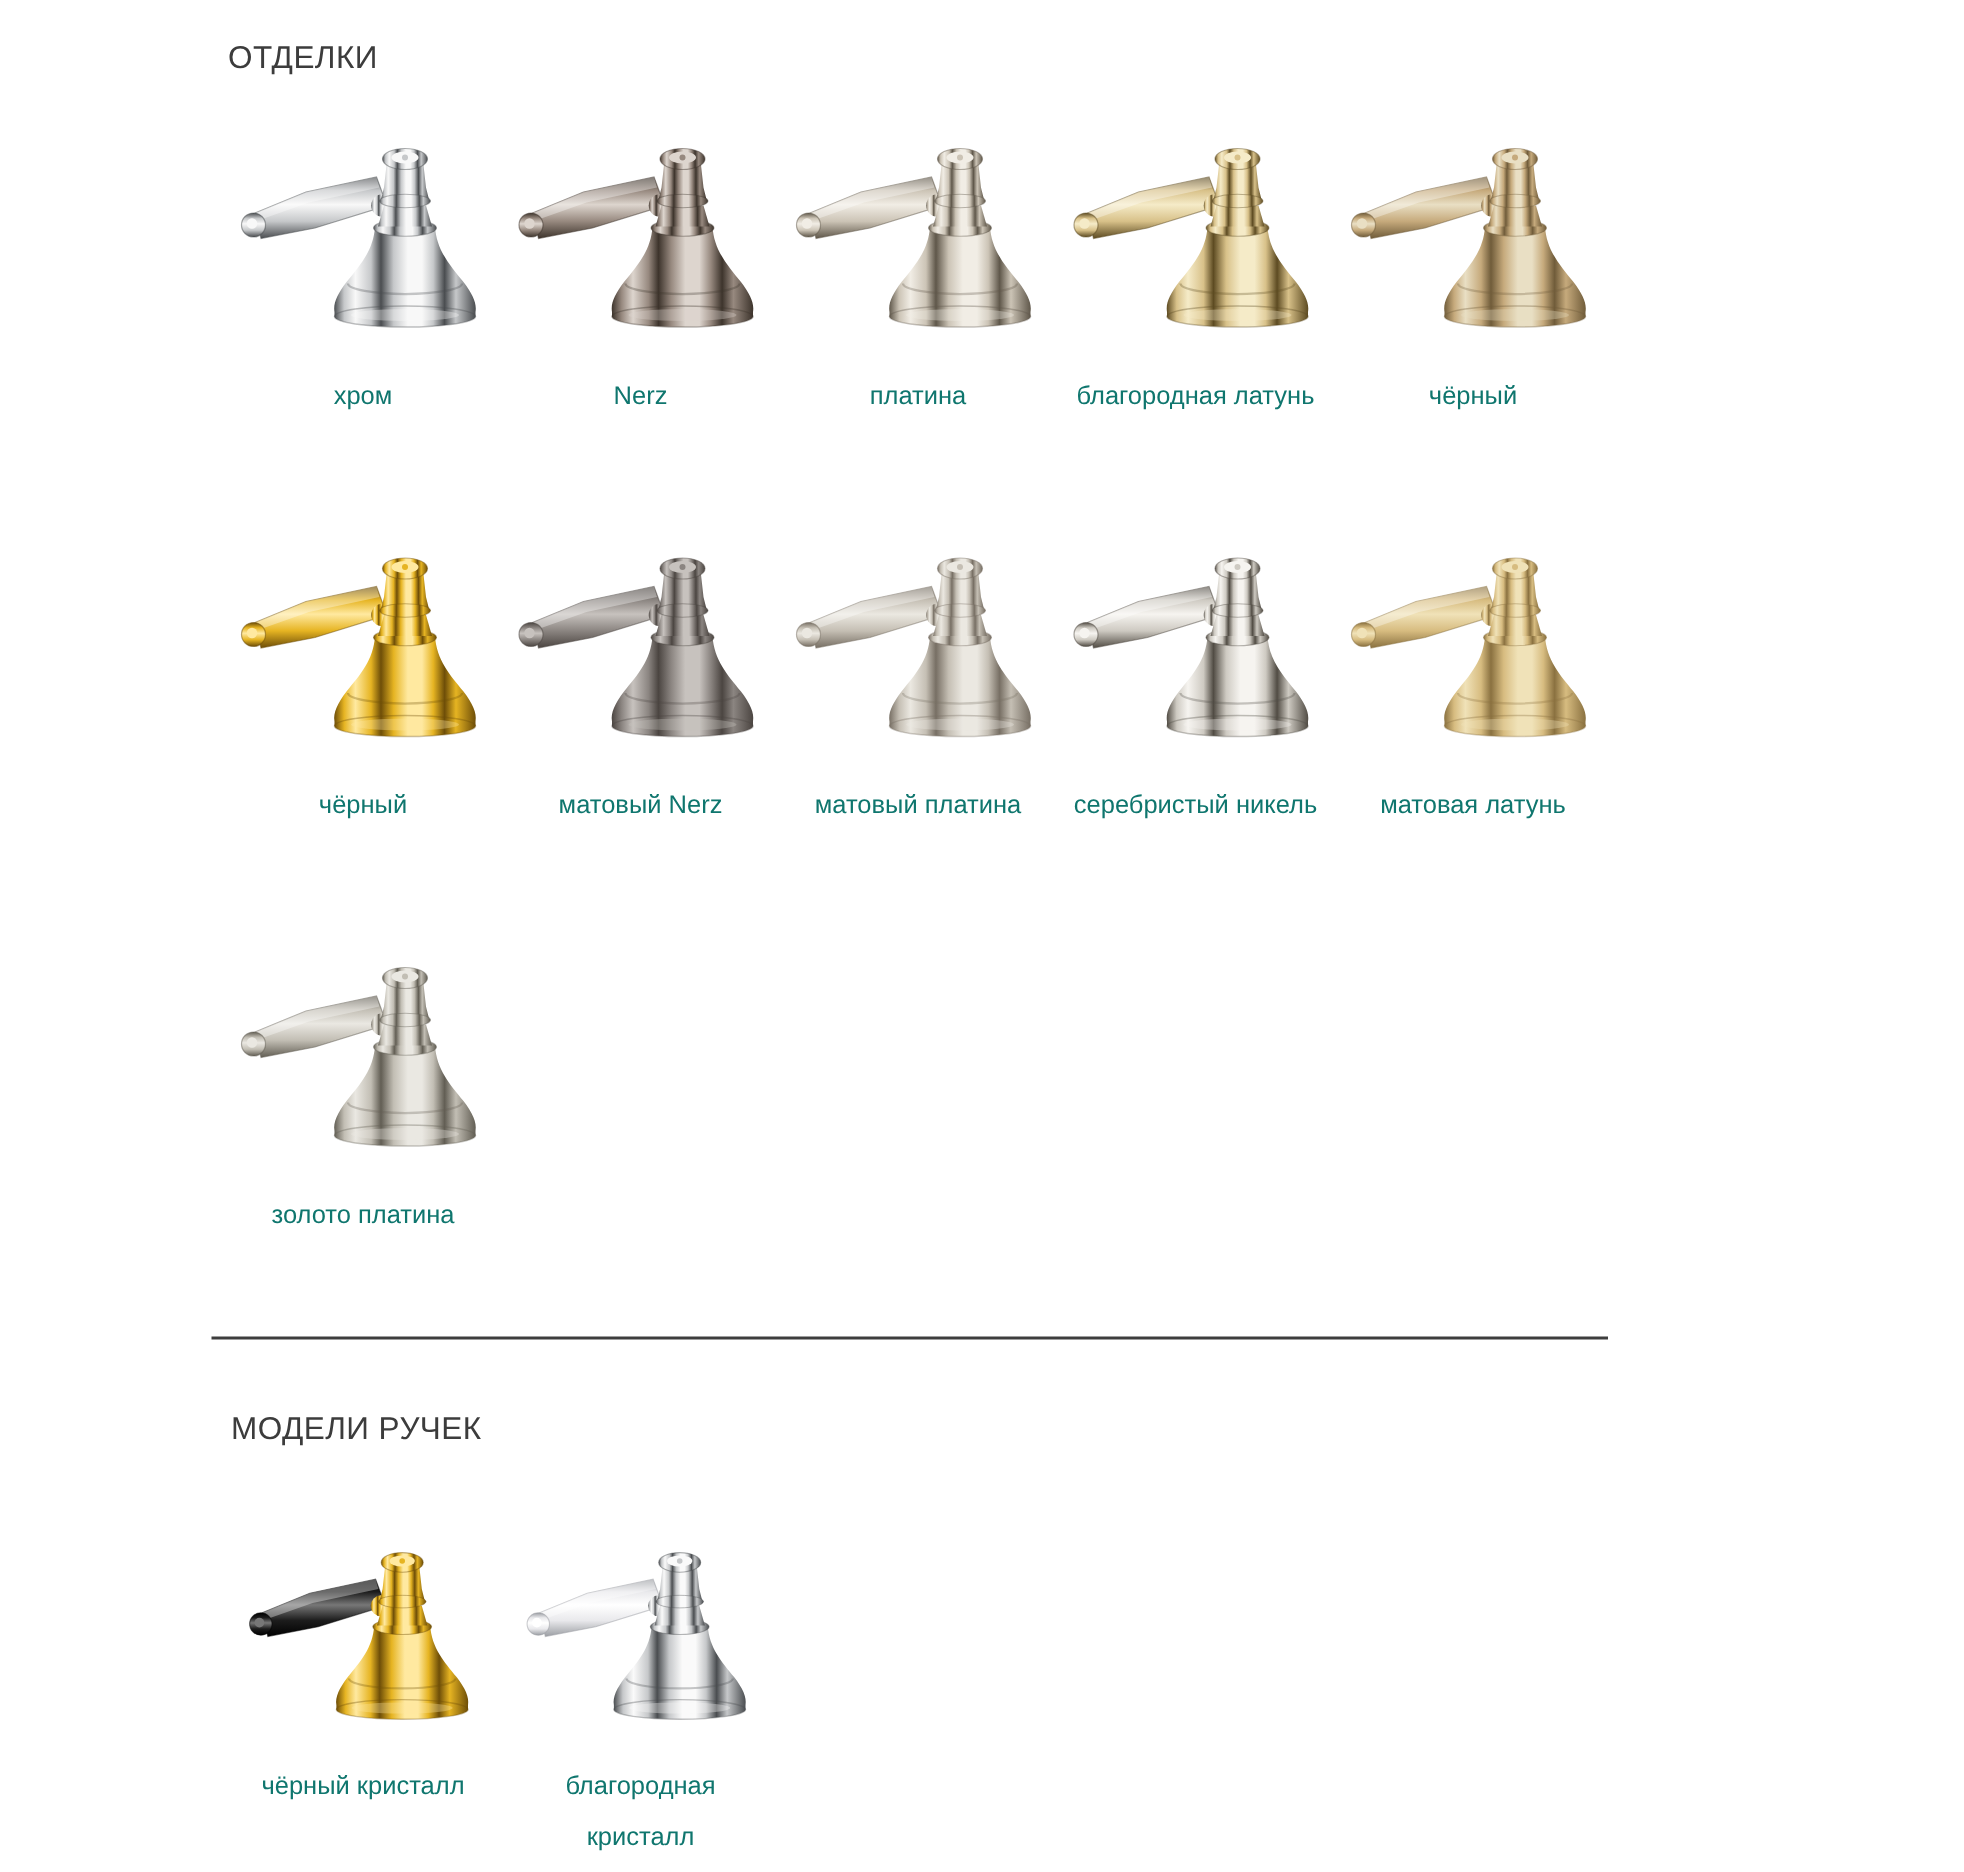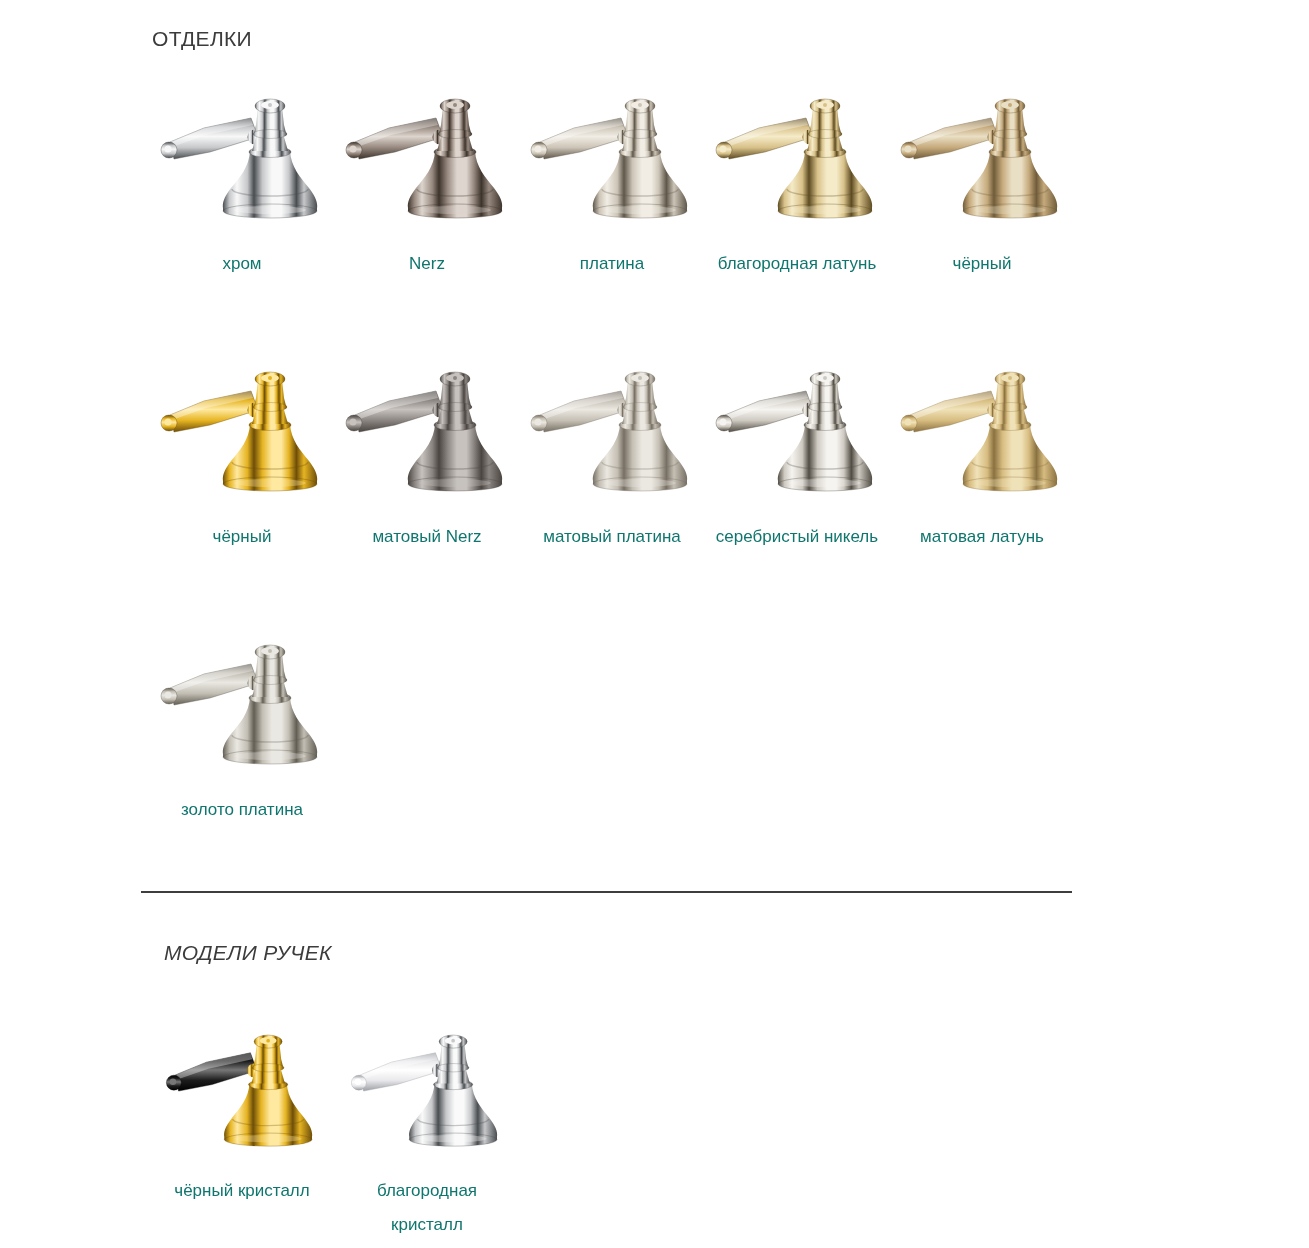--- a/index.html
+++ b/index.html
@@ -7,21 +7,21 @@
   .page{width:1051px;box-sizing:border-box;padding:26px 0 6px 152px;}
   .sec-title{font-size:21px;font-weight:400;color:#3c3c3c;letter-spacing:.3px;margin:0 0 33px;line-height:26px;}
   .grid{display:grid;grid-template-columns:repeat(5,185px);}
   .grid[data-grid="0"]{grid-template-rows:273px 273px auto;}
   .tile{margin:0;width:180px;}
   .imgbox{width:180px;height:150px;}
   .grid[data-grid="1"] .imgbox{height:140px;}
   .imgbox svg{width:100%;height:100%;display:block;}
   .lbl{width:172px;margin:12px auto 0;text-align:center;font-size:17px;line-height:34px;color:#0f766e;}
   .divider{border:none;border-top:2px solid #3e3e3e;width:931px;margin:64px 0 0 -11px;}
-  .sec2-title{margin:47px 12px 56px;font-style:italic;}
+  .sec2-title{margin:47px 2px 56px;}
 </style>
 </head>
 <body>
 
 <main class="page">
 
   <section>
     <h2 class="sec-title">ОТДЕЛКИ</h2>
     <div class="grid" data-grid="0">
         <figure class="tile">

